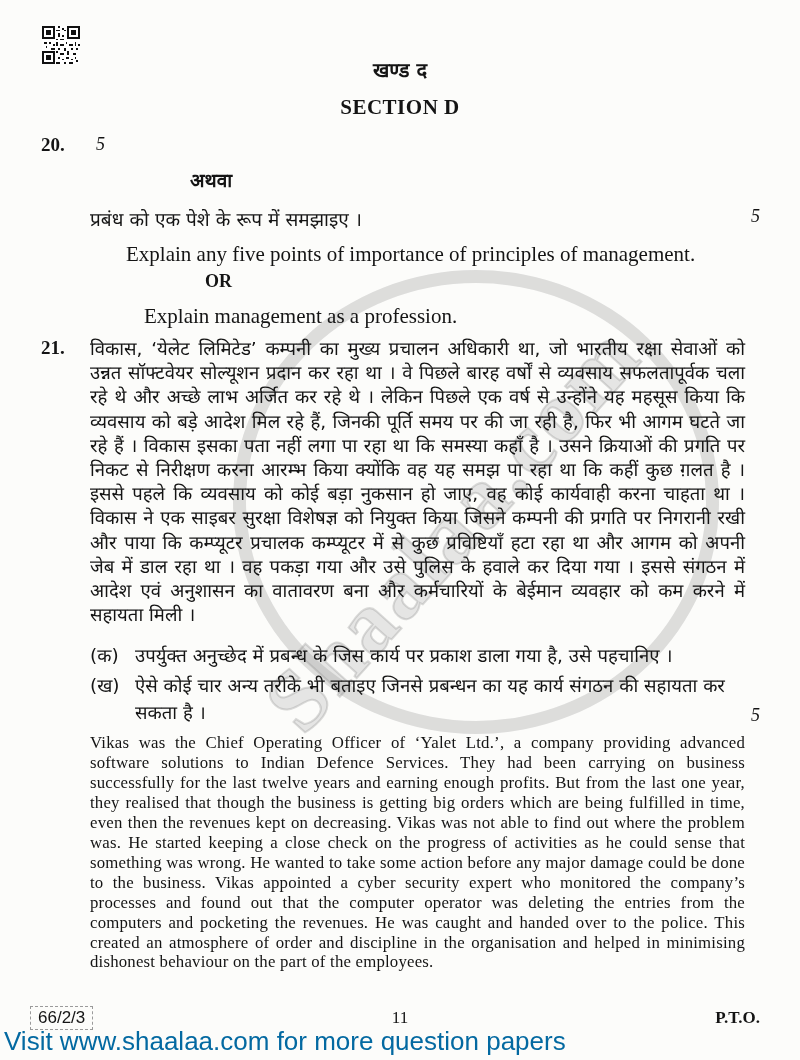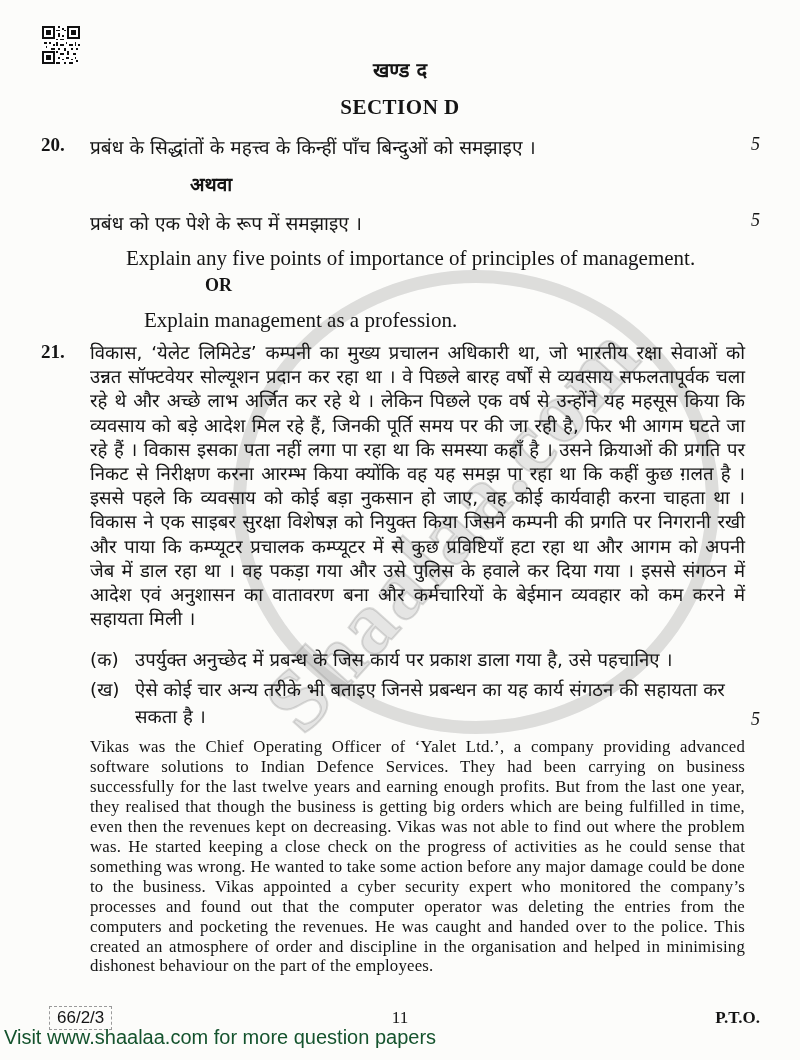--- a/index.html
+++ b/index.html
@@ -79,34 +79,34 @@
   }
   .marks-end{align-self:flex-end;}
   .para-eng{
     margin-top:7px;
     font-size:16.8px;line-height:19.9px;text-align:justify;
     letter-spacing:0.2px;
   }
   
   .footer{position:absolute;left:0;top:1004px;width:800px;height:30px;z-index:1;}
   .paper-code{
-    position:absolute;left:49px;top:2px;
+    position:absolute;left:30px;top:2px;
     border:1px dashed #9a9a9a;padding:1px 7px;
     font-size:17px;font-family:"Liberation Sans","DejaVu Sans",sans-serif;
   }
   .page-number{
     position:absolute;left:0;width:100%;text-align:center;top:4px;
     font-size:17px;
   }
   .pto{
     position:absolute;right:40px;top:4px;font-weight:bold;font-size:17px;
   }
   .bottom-wm{
     position:absolute;left:4px;top:1026px;z-index:2;
-    font-size:20px;color:#14532d;
+    font-size:26px;color:#0369a1;
     font-family:"Liberation Sans","DejaVu Sans",sans-serif;
   }
 </style>
 </head>
 <body>
 
 <div class="page">
 
   <div class="wm-layer">
     <div class="wm-circle"></div>
@@ -167,21 +167,20 @@
     </svg>
 
     <div class="section-hindi">खण्ड द</div>
     <div class="section-english">SECTION D</div>
 
     <div class="qa">
 
       <div>
         <div class="qrow">
           <div class="qnum">20.</div>
-          <div class="qtext hindi">प्रबंध के सिद्धांतों के महत्त्व के किन्हीं पाँच बिन्दुओं को समझाइए ।</div>
           <div class="qmarks">5</div>
         </div>
         <div class="or-hindi">अथवा</div>
         <div class="qrow">
           <div class="qnum"></div>
           <div class="qtext hindi">प्रबंध को एक पेशे के रूप में समझाइए ।</div>
           <div class="qmarks">5</div>
         </div>
         <div class="qrow" style="margin-bottom:6px;">
           <div class="qnum"></div>

